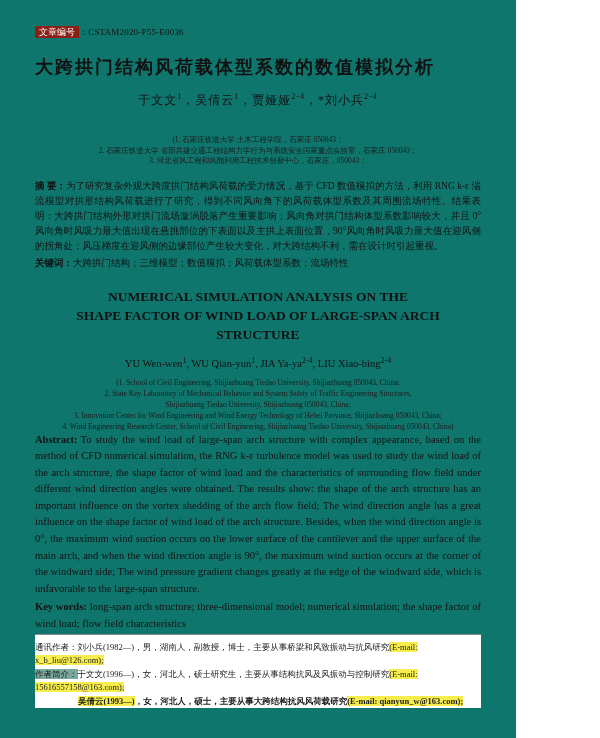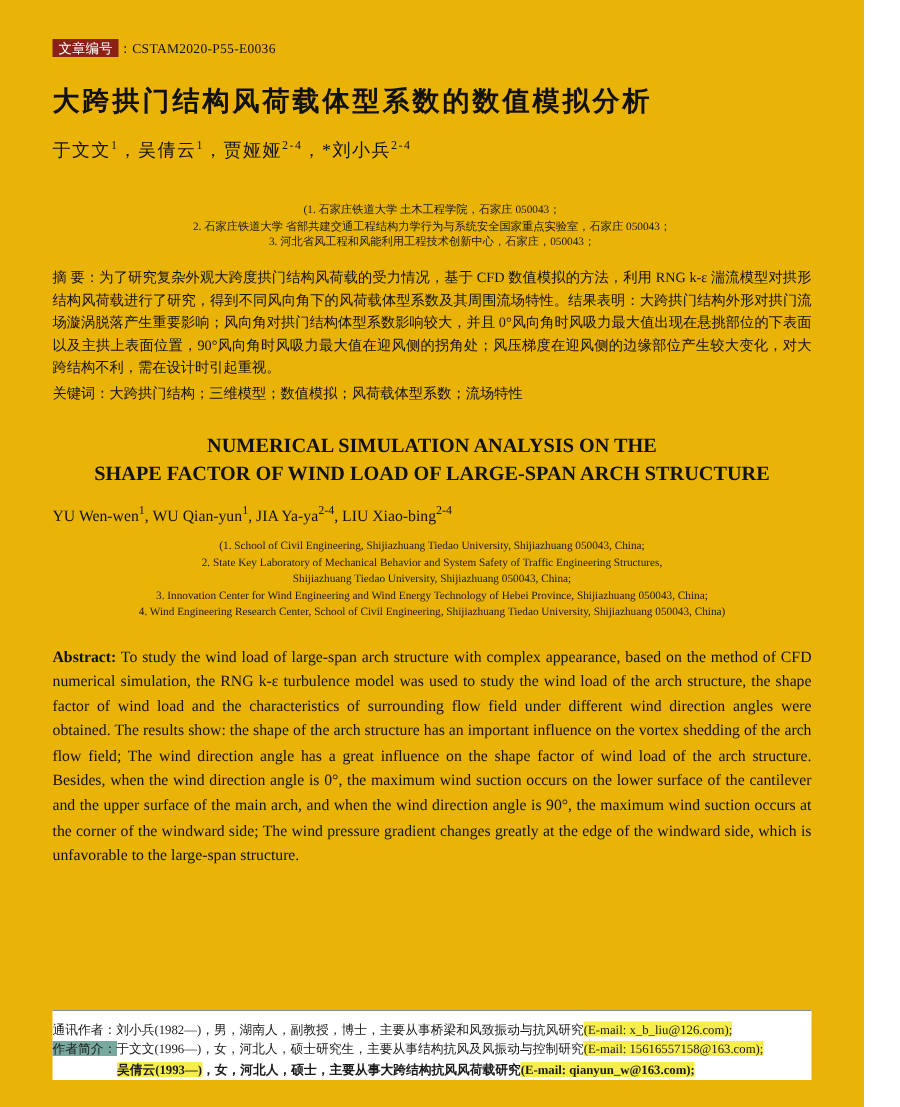--- a/index.html
+++ b/index.html
@@ -4,76 +4,76 @@
 <style>
   * { margin:0; padding:0; box-sizing:border-box; }
   html,body { background:#ffffff; }
   body {
     width:600px; height:738px;
     font-family:"Liberation Serif","DejaVu Serif",serif;
     color:#111111;
   }
   .page {
     position:relative;
-    width:576px; height:738px;
-    background:#eab308;
+    width:516px; height:738px;
+    background:#0f766e;
     padding:26px 35px 25px 35px;
     overflow:hidden;
   }
   .badge-row { font-size:9px; line-height:13px; margin-bottom:16px; }
   .badge {
     background:var(--badge-bg,#8b2016);
     color:#ffffff;
     padding:1px 4px;
   }
   .badge-code { color:#111; letter-spacing:0.2px; }
 
   .title-zh {
     margin-top:8px;
     text-align:left;
     font-size:18px; font-weight:bold;
     letter-spacing:2px;
     line-height:25px;
     margin-bottom:12px;
   }
-  .authors { }
+  .authors { text-align:center; }
   .authors sup { font-size:8px; line-height:0; }
   .authors-zh { font-size:12px; line-height:16px; margin-bottom:8px; letter-spacing:1px; }
   .affils { text-align:center; color:#1a1a1a; }
   .affils-zh { font-size:7.5px; line-height:10.5px; margin-bottom:12px;margin-top:27px; }
   .affil-line { white-space:nowrap; }
 
   .abs-zh {
     margin-top:2px;
     font-size:9.5px; line-height:15px;
     text-align:justify;
   }
-  .abs-zh .label, .kw-zh .label { font-weight:normal; }
+  .abs-zh .label, .kw-zh .label { font-weight:bold; }
   .kw-zh { font-size:9.5px; line-height:15px; margin-top:2px; margin-bottom:16px; text-align:justify; }
 
   .title-en {
     text-align:center;
     font-size:13.5px; font-weight:bold;
     line-height:19px;
     margin-bottom:13px;
   }
   .title-en .tl { display:block;text-align:center; }
   .authors-en { font-size:10.5px; line-height:14px; margin-bottom:6px; }
-  .affils-en { font-size:7.5px; line-height:11px; margin-bottom:18px; }
+  .affils-en { font-size:7.5px; line-height:11px; }
 
   .abs-en {
     font-size:10.5px; line-height:16.6px;
     text-align:justify;
   }
   .abs-en .label, .kw-en .label { font-weight:bold; padding-right:3px; }
   .kw-en { font-size:10.5px; line-height:16.6px; text-align:justify; margin-top:2px; }
 
   .footer {
     position:absolute;
-    left:35px; right:35px; bottom:18px;
+    left:35px; right:35px; bottom:30px;
     background:#ffffff;
     border-top:1px solid #8a8a8a;
     padding-top:6px;
     font-size:8.5px; line-height:13.5px;
     color:#1a1a1a;
   }
   .fline { text-align:left; }
   .findent { padding-left:43px;font-weight:bold; }
   .hl-y { background:var(--highlight-yellow,#f7ee4e); }
   .hl-t { background:var(--highlight-teal,#79a89e); }
@@ -121,20 +121,23 @@
     <div>2. State Key Laboratory of Mechanical Behavior and System Safety of Traffic Engineering Structures,</div>
     <div>Shijiazhuang Tiedao University, Shijiazhuang 050043, China;</div>
     <div>3. Innovation Center for Wind Engineering and Wind Energy Technology of Hebei Province, Shijiazhuang 050043, China;</div>
     <div>4. Wind Engineering Research Center, School of Civil Engineering, Shijiazhuang Tiedao University, Shijiazhuang 050043, China)</div>
   </div>
 
   <p class="abs-en">
     <span class="label">Abstract:</span><span>To study the wind load of large-span arch structure with complex appearance, based on the method of CFD numerical simulation, the RNG k-ε turbulence model was used to study the wind load of the arch structure, the shape factor of wind load and the characteristics of surrounding flow field under different wind direction angles were obtained. The results show: the shape of the arch structure has an important influence on the vortex shedding of the arch flow field; The wind direction angle has a great influence on the shape factor of wind load of the arch structure. Besides, when the wind direction angle is 0°, the maximum wind suction occurs on the lower surface of the cantilever and the upper surface of the main arch, and when the wind direction angle is 90°, the maximum wind suction occurs at the corner of the windward side; The wind pressure gradient changes greatly at the edge of the windward side, which is unfavorable to the large-span structure.</span>
   </p>
 
+  <p class="kw-en">
+    <span class="label">Key words:</span><span>long-span arch structure; three-dimensional model; numerical simulation; the shape factor of wind load; flow field characteristics</span>
+  </p>
 
   <div class="footer">
     <p class="fline">
       <span>通讯作者：</span><span>刘小兵(1982—)，男，湖南人，副教授，博士，主要从事桥梁和风致振动与抗风研究</span><span class="hl-y">(E-mail: x_b_liu@126.com);</span>
     </p>
     <p class="fline">
       <span class="hl-t">作者简介：</span><span>于文文(1996—)，女，河北人，硕士研究生，主要从事结构抗风及风振动与控制研究</span><span class="hl-y">(E-mail: 15616557158@163.com);</span>
     </p>
     <p class="fline findent">
       <span class="hl-y">吴倩云(1993—)</span><span>，女，河北人，硕士，主要从事大跨结构抗风风荷载研究</span><span class="hl-y">(E-mail: qianyun_w@163.com);</span>

